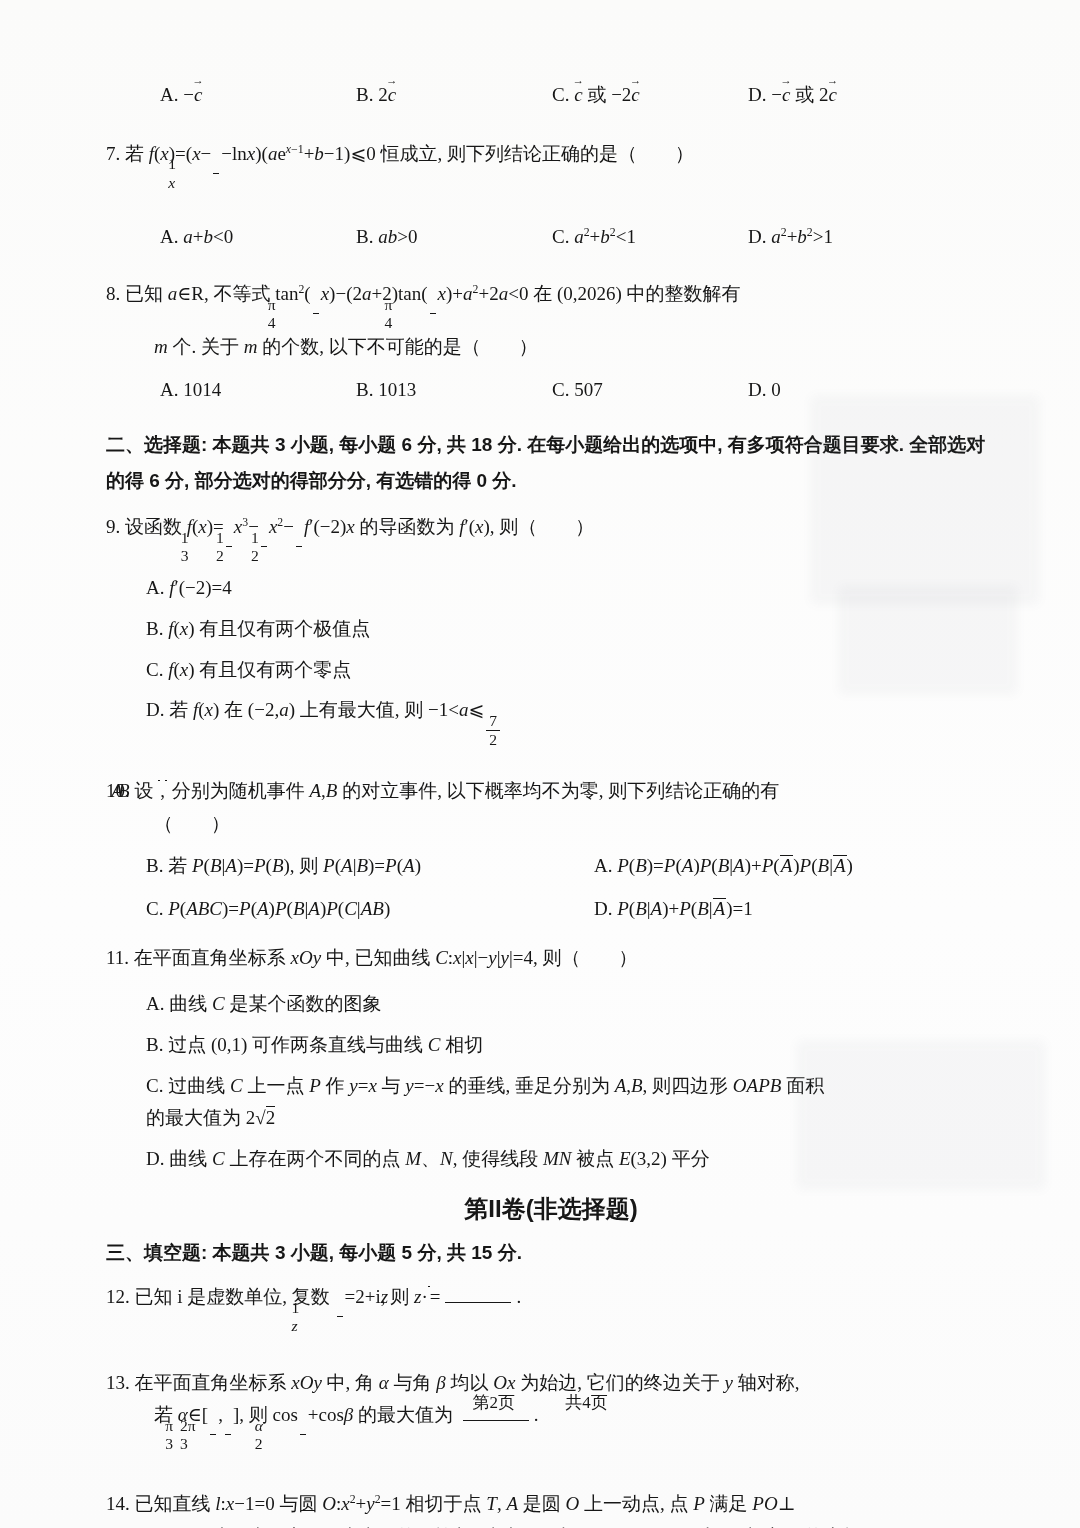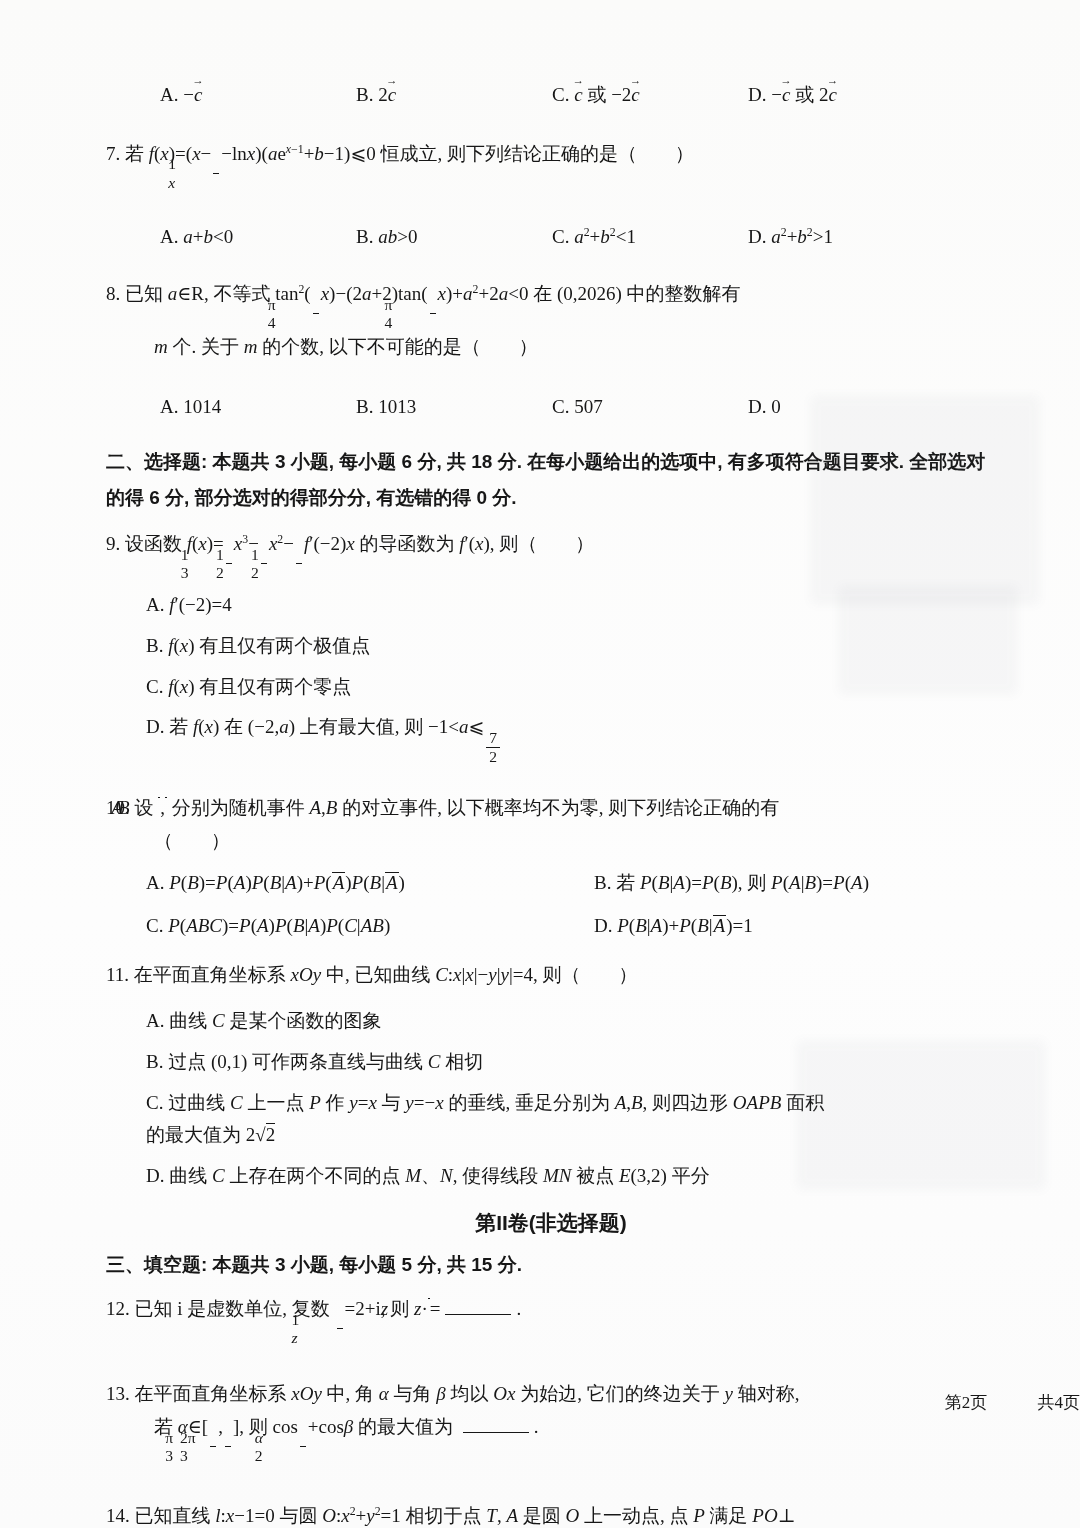--- a/index.html
+++ b/index.html
@@ -19,45 +19,45 @@
   .opt-row{display:flex;padding-left:54px}
   .opt-row>span{flex:0 0 196px}
   .opt-row>span:last-child{flex:1 0 auto}
   
   .opts p{padding-left:40px;margin:8px 0}
   
   .optgrid .row{display:flex;padding-left:40px;margin:10px 0}
   .optgrid .row>span:first-child{flex:0 0 448px}
   
   .sec{font-family:"Liberation Sans","DejaVu Sans",sans-serif;font-weight:700;line-height:1.9}
-  .part-title{text-align:center;font-family:"Liberation Sans","DejaVu Sans",sans-serif;font-weight:700;font-size:21px}
+  .part-title{text-align:center;font-family:"Liberation Sans","DejaVu Sans",sans-serif;font-weight:700;font-size:24px}
   
   .fr{display:inline-flex;flex-direction:column;align-items:center;vertical-align:-0.62em;line-height:1.12;font-size:0.82em;margin:0 2px}
   .fr .n{border-bottom:1.3px solid #171717;padding:0 3px}
   .fr .d{padding:0 3px}
   .ov{display:inline-block;border-top:1.4px solid #171717;line-height:1.1;padding:0 1px}
   .vec{position:relative;display:inline-block;font-style:italic}
   .vec::after{content:"→";position:absolute;left:48%;transform:translateX(-50%);top:-0.72em;font-size:0.6em;font-style:normal}
   sup{font-size:0.62em;vertical-align:super;line-height:0}
   .blank{display:inline-block;width:66px;height:1.05em;border-bottom:1.6px solid #171717;vertical-align:baseline;margin:0 5px}
   .sq .rad{border-top:1.4px solid #171717}
   i{font-style:italic}
   
   .b-q7{margin-top:26px}.b-q7opts{margin-top:30px}
-  .b-q8{margin-top:24px}.b-q8opts{margin-top:27px}
+  .b-q8{margin-top:24px}.b-q8opts{margin-top:10px}
   .b-sec2{margin-top:20px}
   .b-q9{margin-top:12px}.b-q9opts{margin-top:4px}
   .b-q10{margin-top:27px}.b-q10opts{margin-top:2px}
   .b-q11{margin-top:16px}.b-q11opts{margin-top:14px}
   .b-part2{margin-top:12px}
   .b-sec3{margin-top:6px}
   .b-q12{margin-top:10px}
   .b-q13{margin-top:32px}
   .b-q14{margin-top:35px}
-  .footer{position:absolute;left:0;top:1388px;width:100%;text-align:right;font-size:17px}
+  .footer{position:absolute;left:0;top:1388px;width:100%;text-align:center;font-size:17px}
   .footer span:first-child{margin-right:46px}
   
   .bleed{position:absolute;background:#6b7280;opacity:.045;filter:blur(5px);border-radius:6px;pointer-events:none}
   .bl1{right:40px;top:395px;width:230px;height:210px}
   .bl2{right:62px;top:585px;width:180px;height:110px}
   .bl3{right:34px;top:1040px;width:250px;height:150px}
 </style>
 </head>
 <body>
 
@@ -117,22 +117,22 @@
     <p>C. <i>f</i>(<i>x</i>) 有且仅有两个零点</p>
     <p>D. 若 <i>f</i>(<i>x</i>) 在 (−2,<i>a</i>) 上有最大值, 则 −1&lt;<i>a</i>⩽<span class="fr">
           <span class="n">7</span>
           <span class="d">2</span>
         </span></p>
   </div>
 
   <p class="q b-q10">10. 设 <span class="ov"><i>A</i></span>,<span class="ov"><i>B</i></span> 分别为随机事件 <i>A</i>,<i>B</i> 的对立事件, 以下概率均不为零, 则下列结论正确的有<br>（　　）</p>
   <div class="optgrid b-q10opts">
     <div class="row">
+      <span>B. 若 <i>P</i>(<i>B</i>|<i>A</i>)=<i>P</i>(<i>B</i>), 则 <i>P</i>(<i>A</i>|<i>B</i>)=<i>P</i>(<i>A</i>)</span>
       <span>A. <i>P</i>(<i>B</i>)=<i>P</i>(<i>A</i>)<i>P</i>(<i>B</i>|<i>A</i>)+<i>P</i>(<span class="ov"><i>A</i></span>)<i>P</i>(<i>B</i>|<span class="ov"><i>A</i></span>)</span>
-      <span>B. 若 <i>P</i>(<i>B</i>|<i>A</i>)=<i>P</i>(<i>B</i>), 则 <i>P</i>(<i>A</i>|<i>B</i>)=<i>P</i>(<i>A</i>)</span>
     </div>
     <div class="row">
       <span>C. <i>P</i>(<i>ABC</i>)=<i>P</i>(<i>A</i>)<i>P</i>(<i>B</i>|<i>A</i>)<i>P</i>(<i>C</i>|<i>AB</i>)</span>
       <span>D. <i>P</i>(<i>B</i>|<i>A</i>)+<i>P</i>(<i>B</i>|<span class="ov"><i>A</i></span>)=1</span>
     </div>
   </div>
 
   <p class="q b-q11">11. 在平面直角坐标系 <i>xOy</i> 中, 已知曲线 <i>C</i>:<i>x</i>|<i>x</i>|−<i>y</i>|<i>y</i>|=4, 则（　　）</p>
   <div class="opts b-q11opts">
     <p>A. 曲线 <i>C</i> 是某个函数的图象</p>

